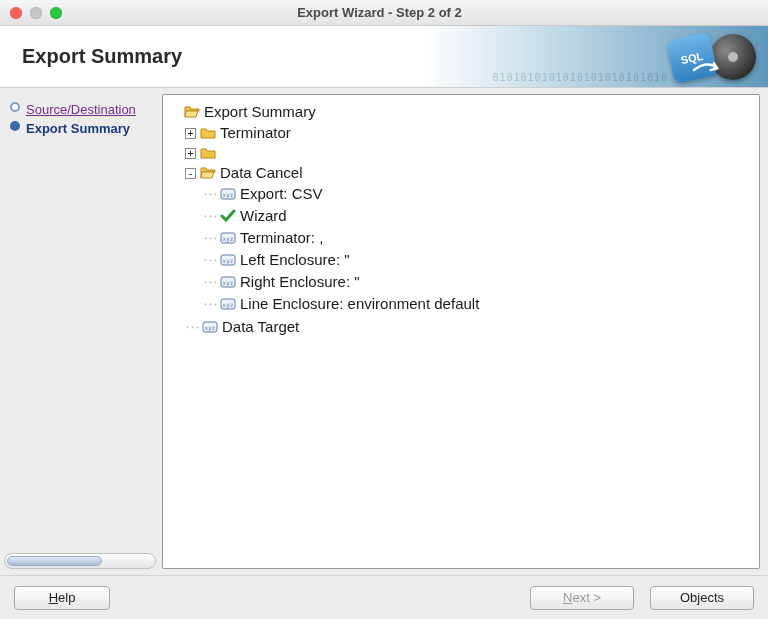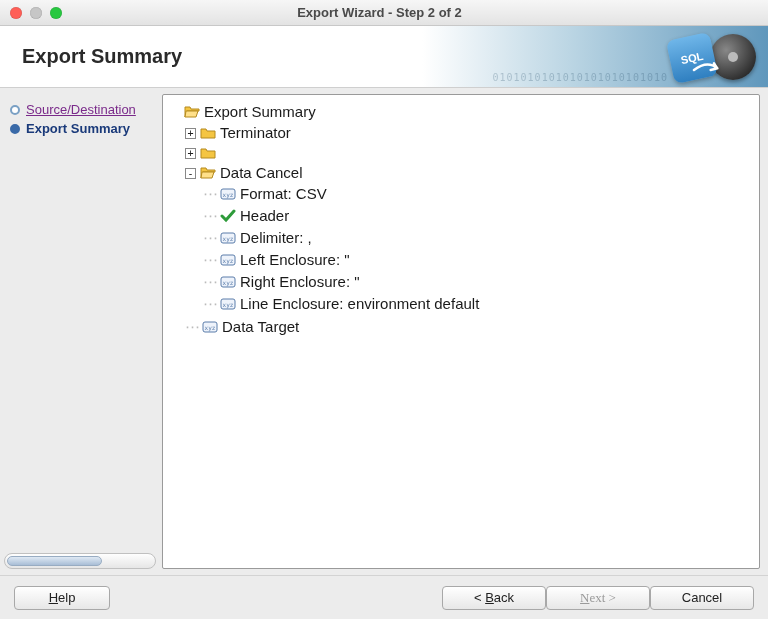--- a/index.html
+++ b/index.html
@@ -85,21 +85,21 @@
     height: calc(619px - 26px - 62px - 44px);
     background:#ececec;
   }
   .sidebar {
     width: 162px;
     padding: 12px 0 0 6px;
     position:relative;
     overflow:hidden;
   }
   .step {
-    display:flex; align-items:center; gap:6px;
+    display:flex; align-items:flex-start; gap:6px;
     padding: 2px 4px;
     font-size: 13px;
     white-space: nowrap;
   }
   .step .bullet {
     width:10px; height:10px; border-radius:50%;
     background:#fff; border:2px solid #7aa0c4;
     flex:none;
   }
   .step.visited a { color:#7a2a8a; text-decoration: underline; cursor:pointer;}
@@ -152,39 +152,39 @@
   .ico { width:16px; height:16px; flex:none; display:inline-block;}
   .ico-folder-open svg, .ico-folder svg, .ico-check svg, .ico-leaf svg { width:16px; height:16px; display:block;}
   .lbl { color:#1a1a1a; }
 
   
   .buttonbar {
     height:44px;
     background:#ececec;
     display:flex; align-items:center;
     padding: 0 14px;
+    gap: 16px;
     border-top:1px solid #d3d3d3;
   }
   .buttonbar .spacer { flex:1; }
   button.win {
     min-width: 104px;
     height: 24px;
     border:1px solid #a8a8a8;
     border-radius:4px;
     background:linear-gradient(#ffffff,#e7e7e7);
     font-size:13px;
     font-family:inherit;
     cursor:pointer;
     padding:0 10px;
     color:#222;
   }
   button.win:disabled {
     color:#9a9a9a;
     cursor:default;
-    font-family:Liberation Serif, serif;
   }
   button.win .ul { text-decoration: underline; }
   button.win:focus, button.win.default {
     outline: none;
     border-color:#6fa7d9;
     box-shadow: 0 0 0 2px rgba(111,167,217,.5);
   }
   button.help { min-width: 96px;}
 </style>
 </head>
@@ -279,44 +279,44 @@
             <ul>
               <li>
                 <div class="node">
                   <span class="t-dots">⋯</span>
                   <span class="ico ico-leaf">
                     <svg viewBox="0 0 16 16">
                         <rect x="1" y="3" width="14" height="10" rx="2" fill="#eef3fb" stroke="#5b7daa"></rect>
                         <text x="8" y="11" text-anchor="middle" font-size="6" fill="#5b7daa" font-family="monospace">xyz</text>
                       </svg>
                   </span>
-                  <span class="lbl">Format: CSV</span>
+                  <span class="lbl">Export: CSV</span>
                 </div>
               </li>
               <li>
                 <div class="node">
                   <span class="t-dots">⋯</span>
                   <span class="ico ico-check">
                     <svg viewBox="0 0 16 16">
                         <path d="M2 8l4 4 8-9" fill="none" stroke="#2e9b3a" stroke-width="3" stroke-linecap="round"></path>
                       </svg>
                   </span>
-                  <span class="lbl">Header</span>
-                </div>
-              </li>
-              <li>
-                <div class="node">
-                  <span class="t-dots">⋯</span>
-                  <span class="ico ico-leaf">
-                    <svg viewBox="0 0 16 16">
-                        <rect x="1" y="3" width="14" height="10" rx="2" fill="#eef3fb" stroke="#5b7daa"></rect>
-                        <text x="8" y="11" text-anchor="middle" font-size="6" fill="#5b7daa" font-family="monospace">xyz</text>
-                      </svg>
-                  </span>
-                  <span class="lbl">Delimiter: ,</span>
+                  <span class="lbl">Wizard</span>
+                </div>
+              </li>
+              <li>
+                <div class="node">
+                  <span class="t-dots">⋯</span>
+                  <span class="ico ico-leaf">
+                    <svg viewBox="0 0 16 16">
+                        <rect x="1" y="3" width="14" height="10" rx="2" fill="#eef3fb" stroke="#5b7daa"></rect>
+                        <text x="8" y="11" text-anchor="middle" font-size="6" fill="#5b7daa" font-family="monospace">xyz</text>
+                      </svg>
+                  </span>
+                  <span class="lbl">Terminator: ,</span>
                 </div>
               </li>
               <li>
                 <div class="node">
                   <span class="t-dots">⋯</span>
                   <span class="ico ico-leaf">
                     <svg viewBox="0 0 16 16">
                         <rect x="1" y="3" width="14" height="10" rx="2" fill="#eef3fb" stroke="#5b7daa"></rect>
                         <text x="8" y="11" text-anchor="middle" font-size="6" fill="#5b7daa" font-family="monospace">xyz</text>
                       </svg>
@@ -364,16 +364,15 @@
           </li>
         </ul>
       </li>
     </ul>
   </div>
 </div>
 
 <div class="buttonbar">
   <button class="win help"><span class="ul">H</span>elp</button>
   <div class="spacer"></div>
-  <button class="win">&lt; <span class="ul">B</span>ack</button>
   <button class="win" disabled=""><span class="ul">N</span>ext &gt;</button>
-  <button class="win">Cancel</button>
+  <button class="win">Objects</button>
 </div>
 
 </body></html>

